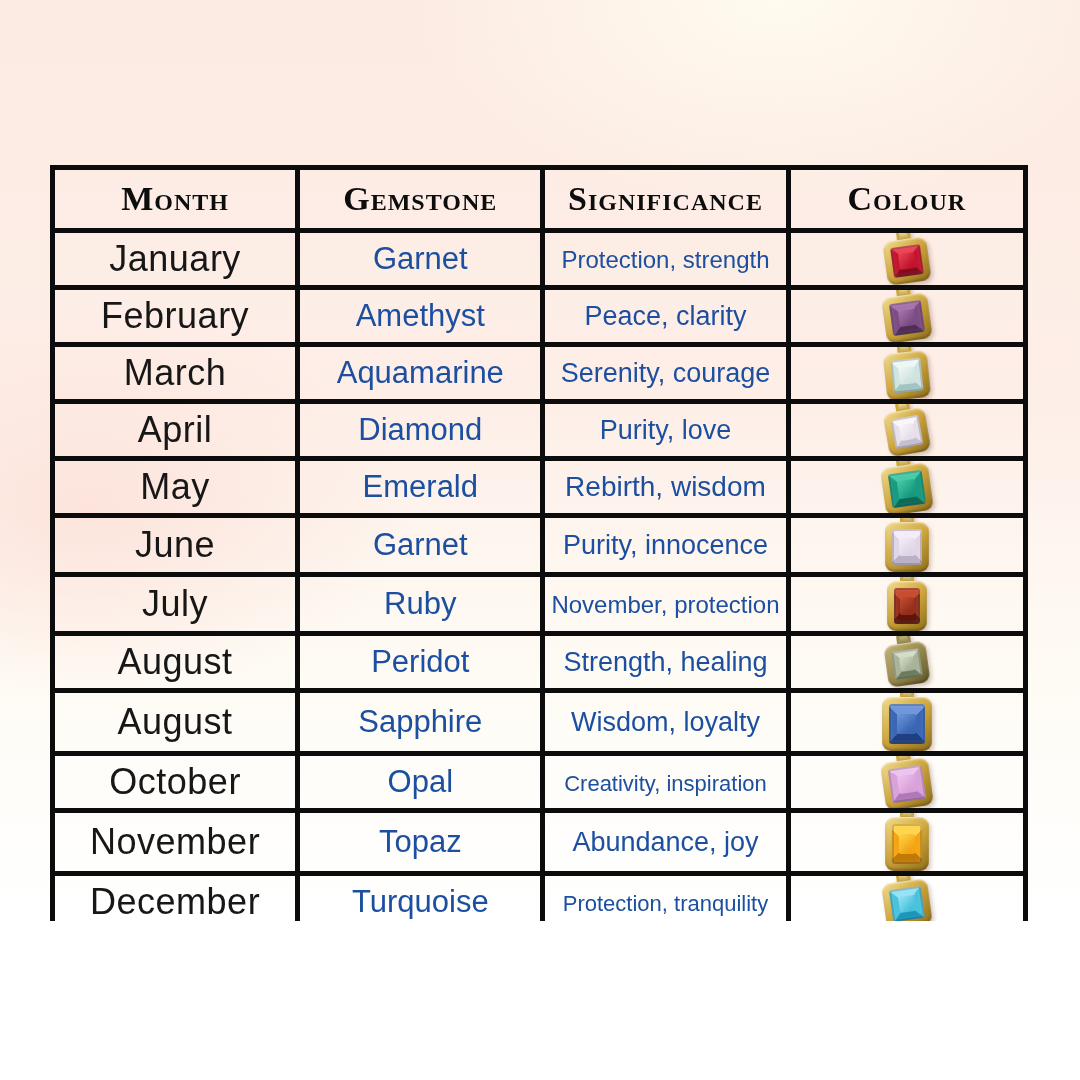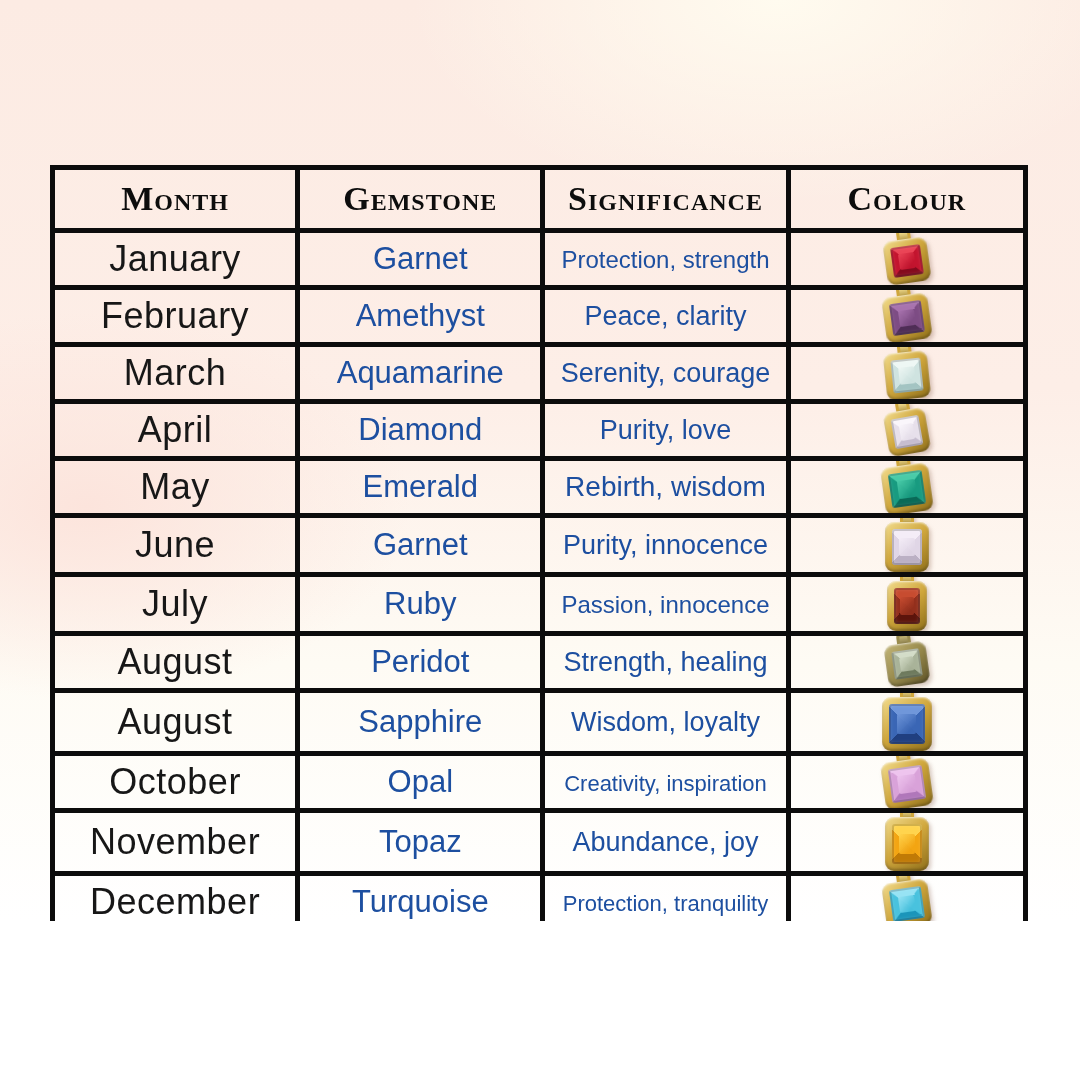--- a/index.html
+++ b/index.html
@@ -164,21 +164,21 @@
         <div class="bail"></div>
         <div class="frame">
           <div class="gem"></div>
         </div>
       </div>
     </td>
   </tr>
         <tr>
     <td class="month-cell"><span>July</span></td>
     <td class="gemstone-cell"><span>Ruby</span></td>
-    <td class="significance-cell"><span style="font-size: 24px;">Passion, innocence</span></td>
+    <td class="significance-cell"><span style="font-size: 24px;">November, protection</span></td>
     <td class="colour-cell">
       <div class="pendant" style="--rot: 0deg; --w: 40px; --h: 50px; --gem: #932f1c; --gemLight: #c74c30; --gemDark: #5c140b; --frameLight: #f2dc8e; --frameMid: #cfa63c; --frameDark: #8f6f1a;">
         <div class="bail"></div>
         <div class="frame">
           <div class="gem"></div>
         </div>
       </div>
     </td>
   </tr>
         <tr>

